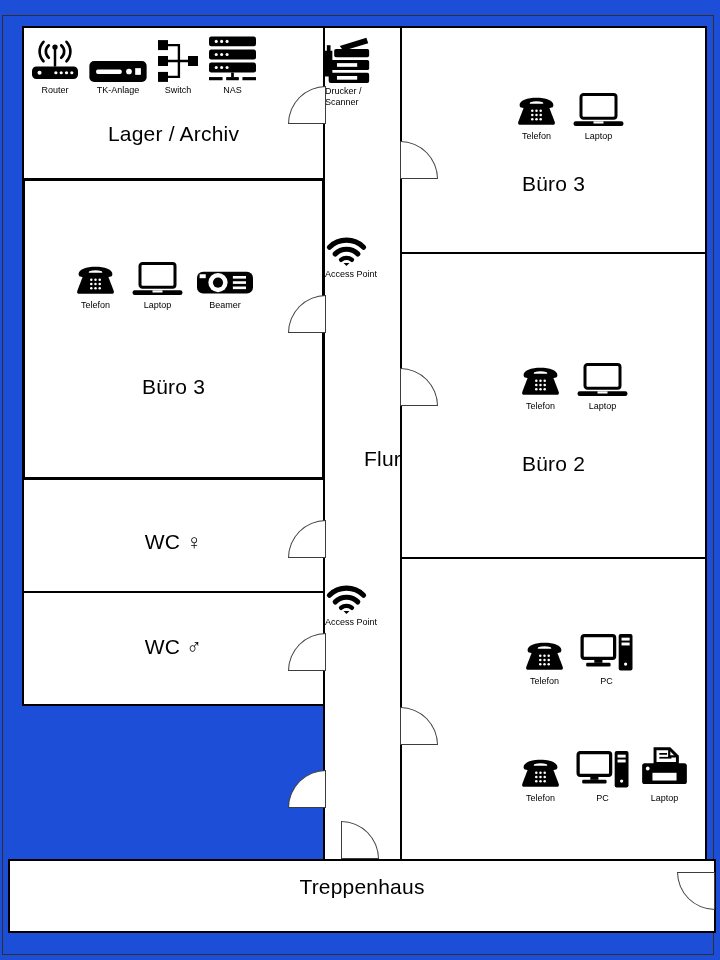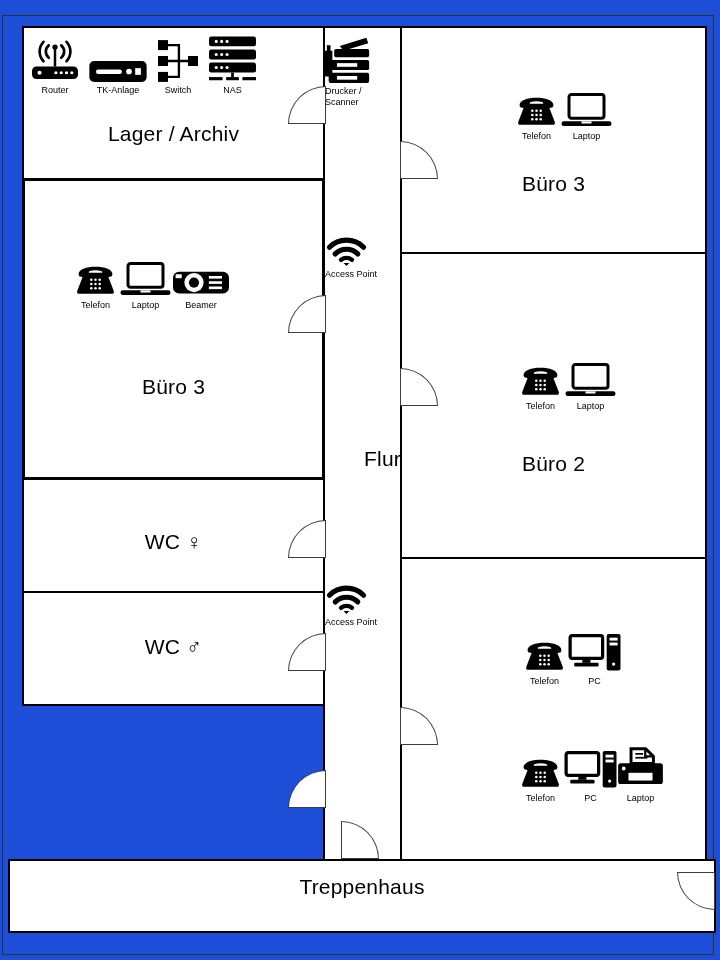--- a/index.html
+++ b/index.html
@@ -25,21 +25,21 @@
   #room-buero3-left .room-label{top:194px;}
   #room-wc-damen .room-label{top:50px;}
   #room-wc-herren .room-label{top:42px;}
   #room-kueche .room-label{top:68px;}
   #room-flur .room-label{top:419px;padding-left:20px;}
   #room-buero3-right .room-label{top:144px;}
   #room-buero2 .room-label{top:198px;}
   #room-buero1 .room-label{top:143px;}
   #room-treppenhaus .room-label{top:14px;}
 
-  .device-row{position:absolute;display:flex;align-items:flex-end;gap:0;}
+  .device-row{position:absolute;display:flex;align-items:flex-end;gap:12px;}
   #room-lager .device-row{left:8px;top:8px;gap:11px;}
   #room-buero3-left .device-row{left:48px;top:80px;}
   #room-buero3-right .device-row{left:112px;top:64px;}
   #room-buero2 .device-row{left:116px;top:108px;}
   #room-buero1 .row1{left:120px;top:75px;}
   #room-buero1 .row2{left:116px;top:188px;}
 
   .flur-device{position:absolute;left:0;width:100%;display:flex;
           flex-direction:column;align-items:flex-start;}
   #flur-mfp{top:8px;} #flur-ap1{top:208px;} #flur-ap2{top:556px;}

